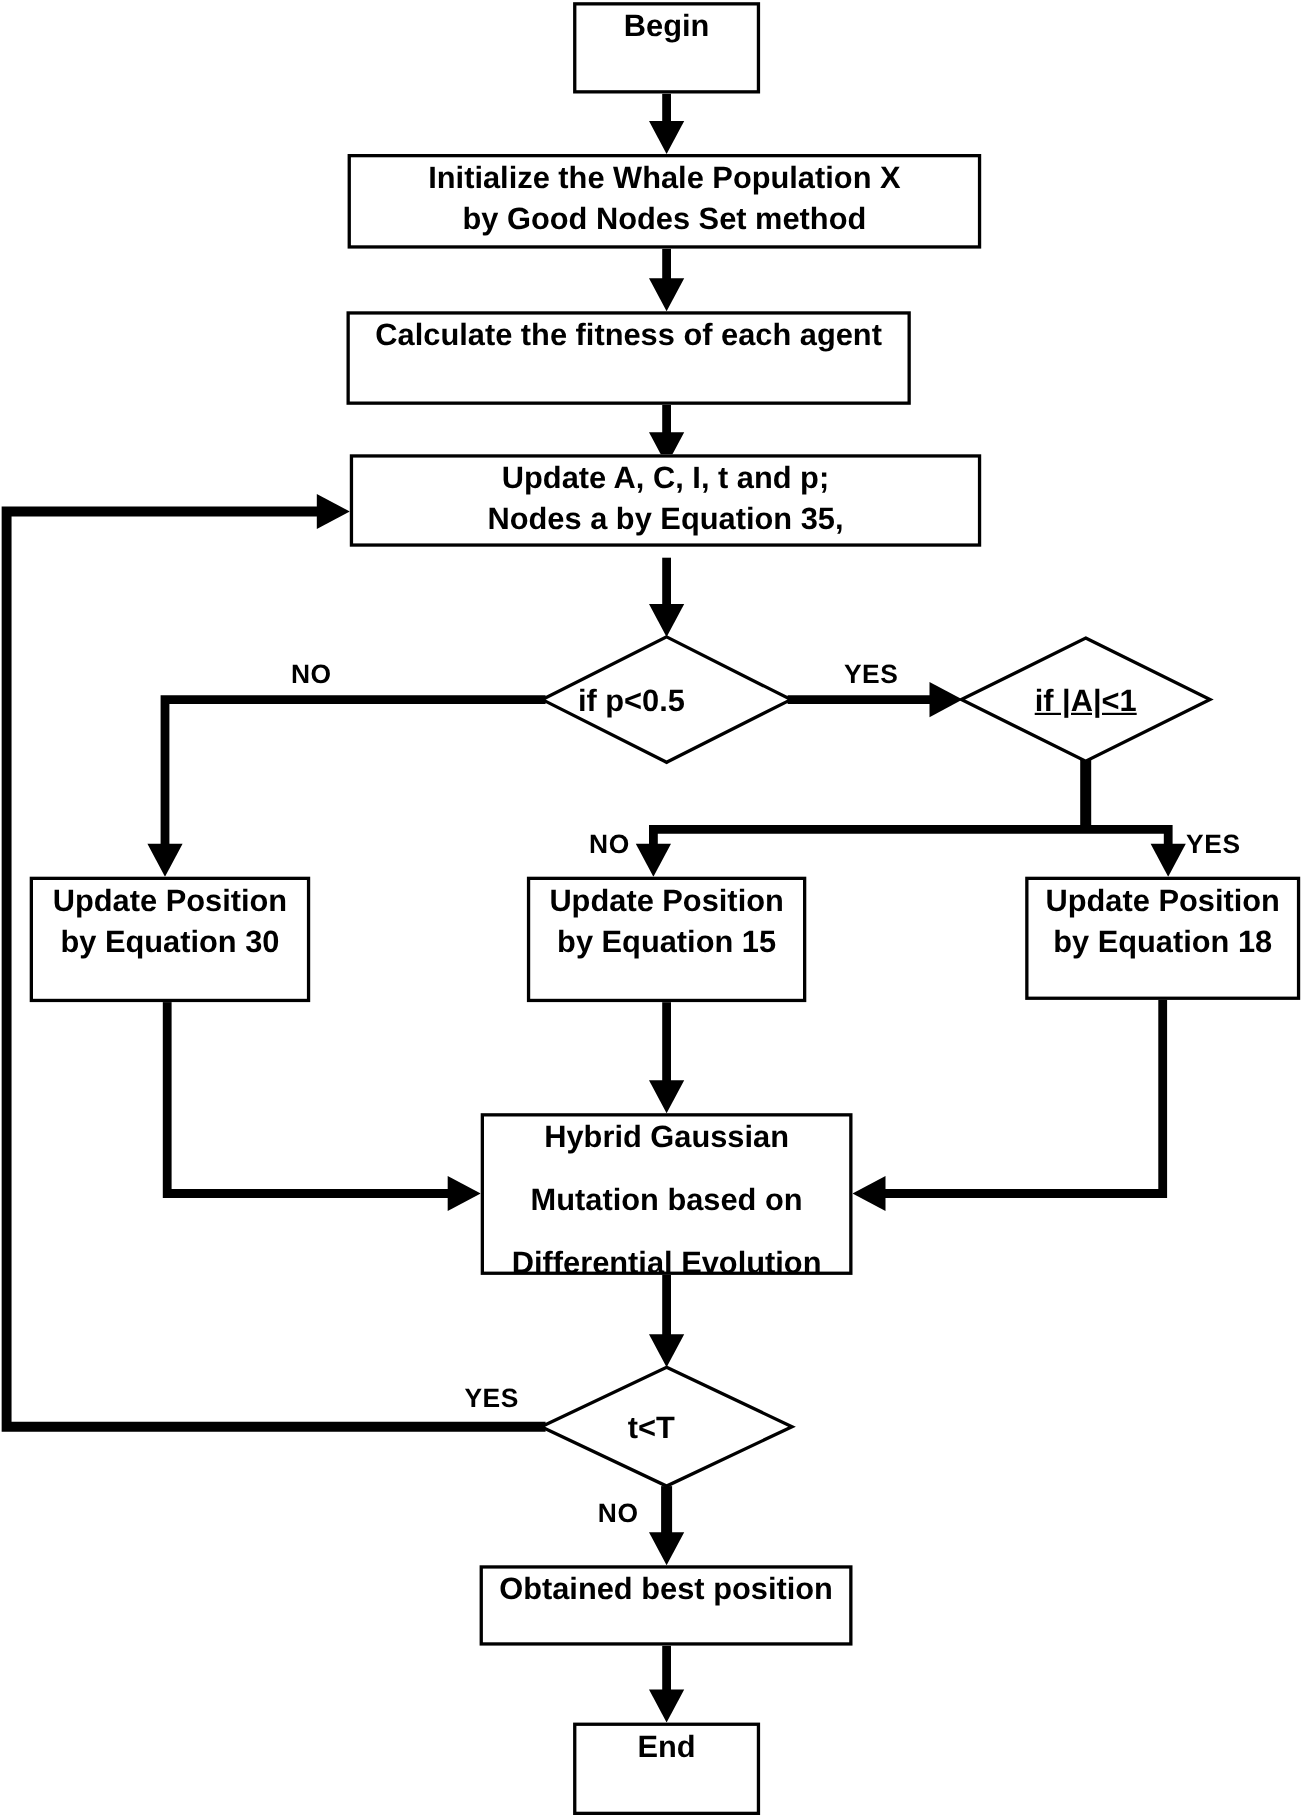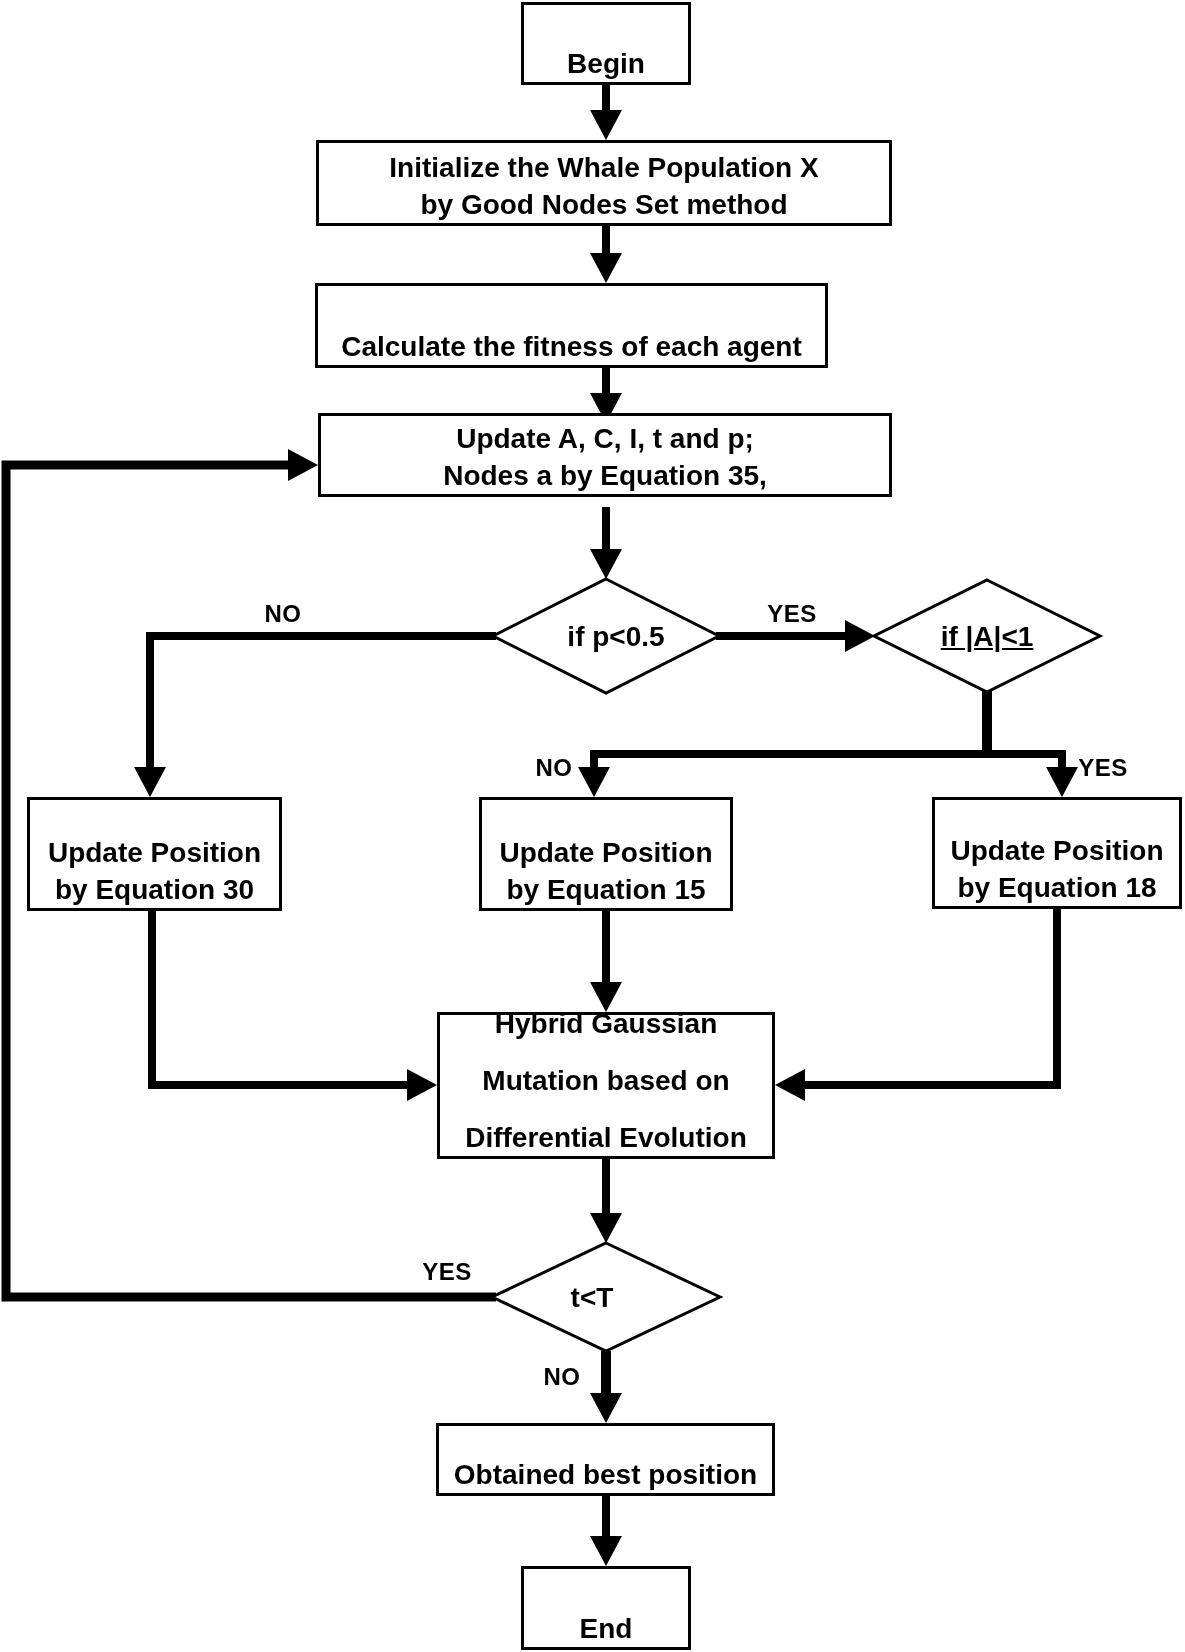--- a/index.html
+++ b/index.html
@@ -23,21 +23,21 @@
     top: 0;
   }
   .node {
     position: absolute;
     box-sizing: border-box;
     background: #ffffff;
     border: 3px solid #000000;
     display: flex;
     flex-direction: column;
     align-items: center;
-    justify-content: flex-end;
+    justify-content: flex-start;
     text-align: center;
     font-size: 28px;
     line-height: 37px;
     white-space: nowrap;
   }
   .dlabel {
     position: absolute;
     transform: translate(-50%, -50%);
     font-size: 28px;
     white-space: nowrap;
@@ -176,21 +176,21 @@
   </div>
 
   <div class="node" style="left:436px; top:1423px; width:339px; height:73px;">
     <span>Obtained best position</span>
   </div>
 
   <div class="node" style="left:521px; top:1566px; width:170px; height:84px;">
     <span>End</span>
   </div>
 
-  <div class="dlabel" style="left:616px; top:637px;">if p&lt;0.5</div>
+  <div class="dlabel" style="left:574px; top:637px;">if p&lt;0.5</div>
   <div class="dlabel" style="left:987px; top:637px;text-decoration:underline;">if |A|&lt;1</div>
   <div class="dlabel" style="left:592px; top:1298px;">t&lt;T</div>
 
   <div class="elabel" style="left:283px; top:614px;">NO</div>
   <div class="elabel" style="left:792px; top:614px;">YES</div>
   <div class="elabel" style="left:554px; top:768px;">NO</div>
   <div class="elabel" style="left:1103px; top:768px;">YES</div>
   <div class="elabel" style="left:447px; top:1272px;">YES</div>
   <div class="elabel" style="left:562px; top:1377px;">NO</div>
 

